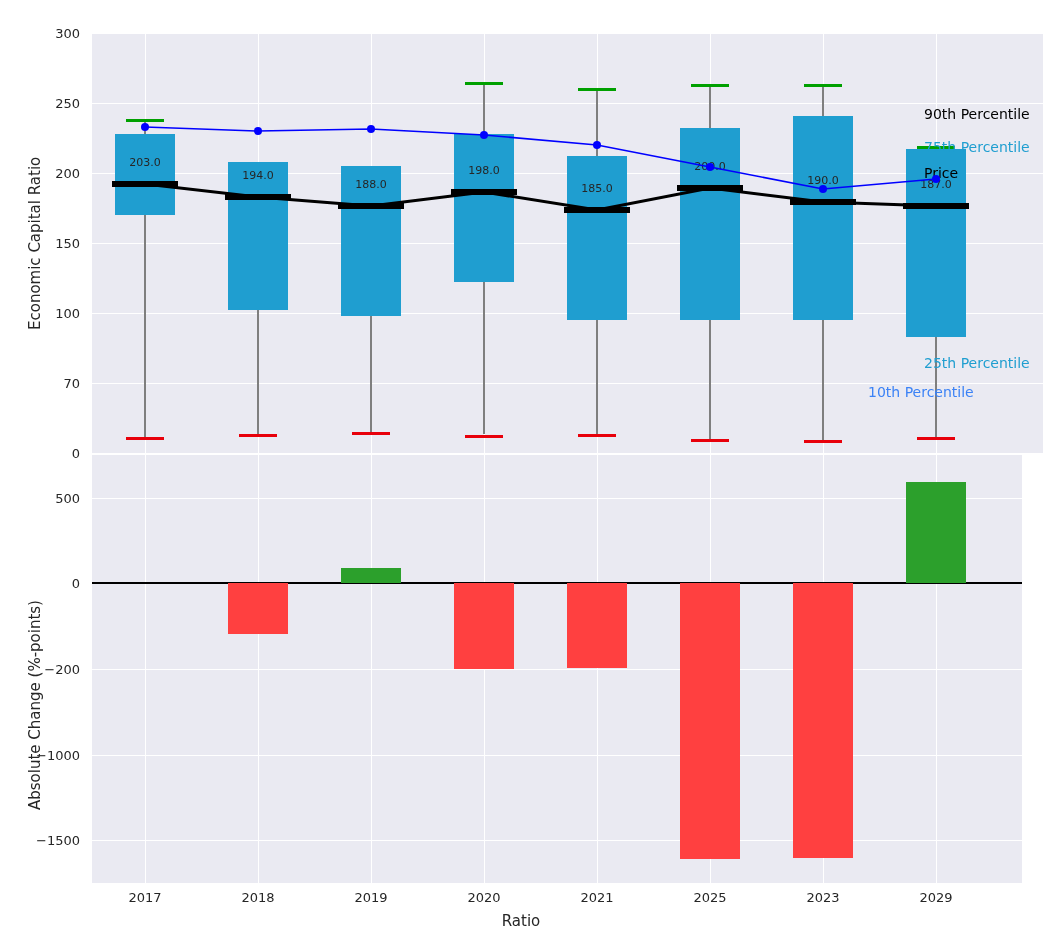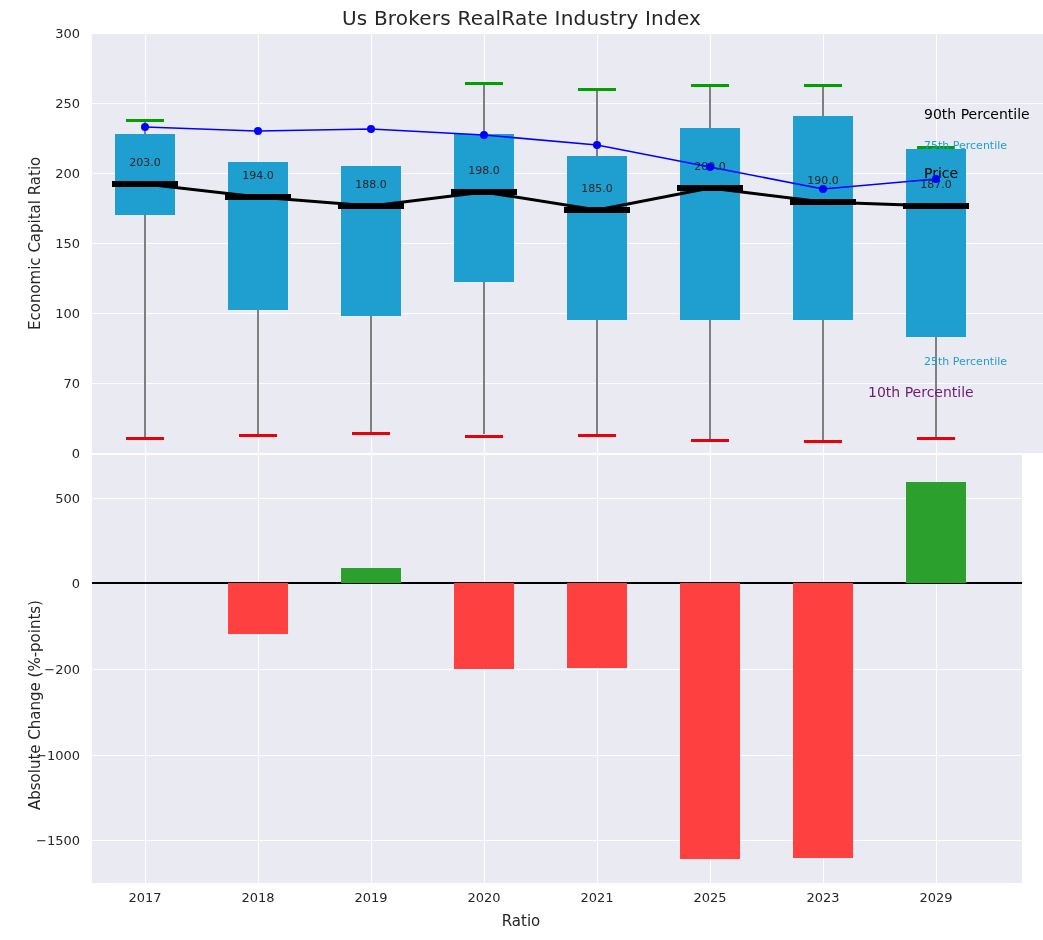--- a/index.html
+++ b/index.html
@@ -132,21 +132,21 @@
     width: 100%;
   }
   
   .annot {
     position: absolute;
     font-size: 14px;
     white-space: nowrap;
   }
   .annot-small {
     position: absolute;
-    font-size: 11px;
+    font-size: 14px;
     white-space: nowrap;
   }
   
   .legend {
     position: absolute;
     background: #eaeaf2;
     border: 1px solid #cccccc;
     border-radius: 2px;
     padding: 4px 8px;
     display: flex;
@@ -167,21 +167,20 @@
     width: 1043px;
     height: 940px;
     pointer-events: none;
   }
 </style>
 </head>
 <body>
 
 <div class="figure">
 
-  <div class="fig-title">Us Brokers RealRate Industry Index</div>
 
   <div class="panel" id="panel-top">
 
     <div class="grid-line" style="top:420px"></div>
     <div class="grid-line" style="top:350px"></div>
     <div class="grid-line" style="top:280px"></div>
     <div class="grid-line" style="top:210px"></div>
     <div class="grid-line" style="top:140px"></div>
     <div class="grid-line" style="top:70px"></div>
     <div class="grid-line" style="top:0px"></div>
@@ -304,21 +303,21 @@
   <div class="xtick" style="left:936px; top:890px">2029</div>
 
   <div class="axis-label ylabel" style="left:26px; top:330px">Economic Capital Ratio</div>
   <div class="axis-label ylabel" style="left:26px; top:810px">Absolute Change (%-points)</div>
   <div class="axis-label" style="left:521px; top:912px; transform:translateX(-50%)">Ratio</div>
 
   <div class="annot" style="left:924px; top:106px; color:#000000">90th Percentile</div>
   <div class="annot-small" style="left:924px; top:139px; color:#1f9ed0">75th Percentile</div>
   <div class="annot" style="left:924px; top:165px; color:#000000">Price</div>
   <div class="annot-small" style="left:924px; top:355px; color:#1f9ed0">25th Percentile</div>
-  <div class="annot" style="left:868px; top:384px; color:#701a75">10th Percentile</div>
+  <div class="annot" style="left:868px; top:384px; color:#3b82f6">10th Percentile</div>
 
 
   <svg class="overlay">
 
     <polyline points="145,184 258,197 371,206 484,192 597,210 710,188 823,202 936,206" fill="none" stroke="#000000" stroke-width="3"></polyline>
 
     <polyline points="145,127 258,131 371,129 484,135 597,145 710,167 823,189 936,179" fill="none" stroke="#0000ff" stroke-width="1.6"></polyline>
     <g fill="#0000ff">
       <circle cx="145" cy="127" r="4"></circle>
       <circle cx="258" cy="131" r="4"></circle>

